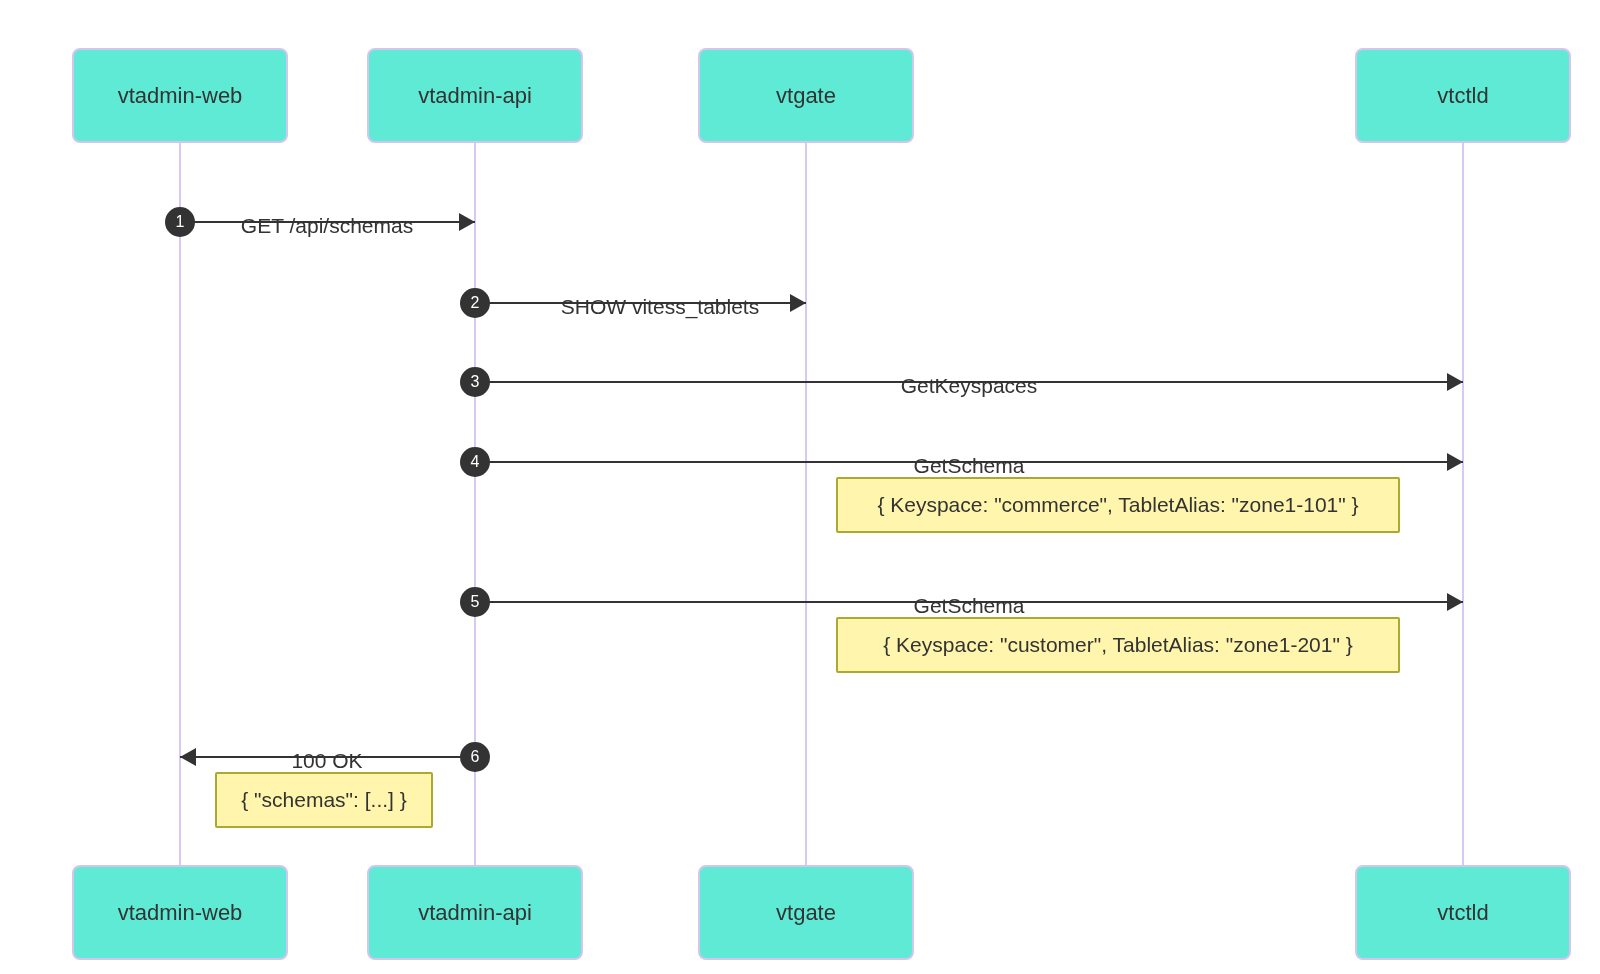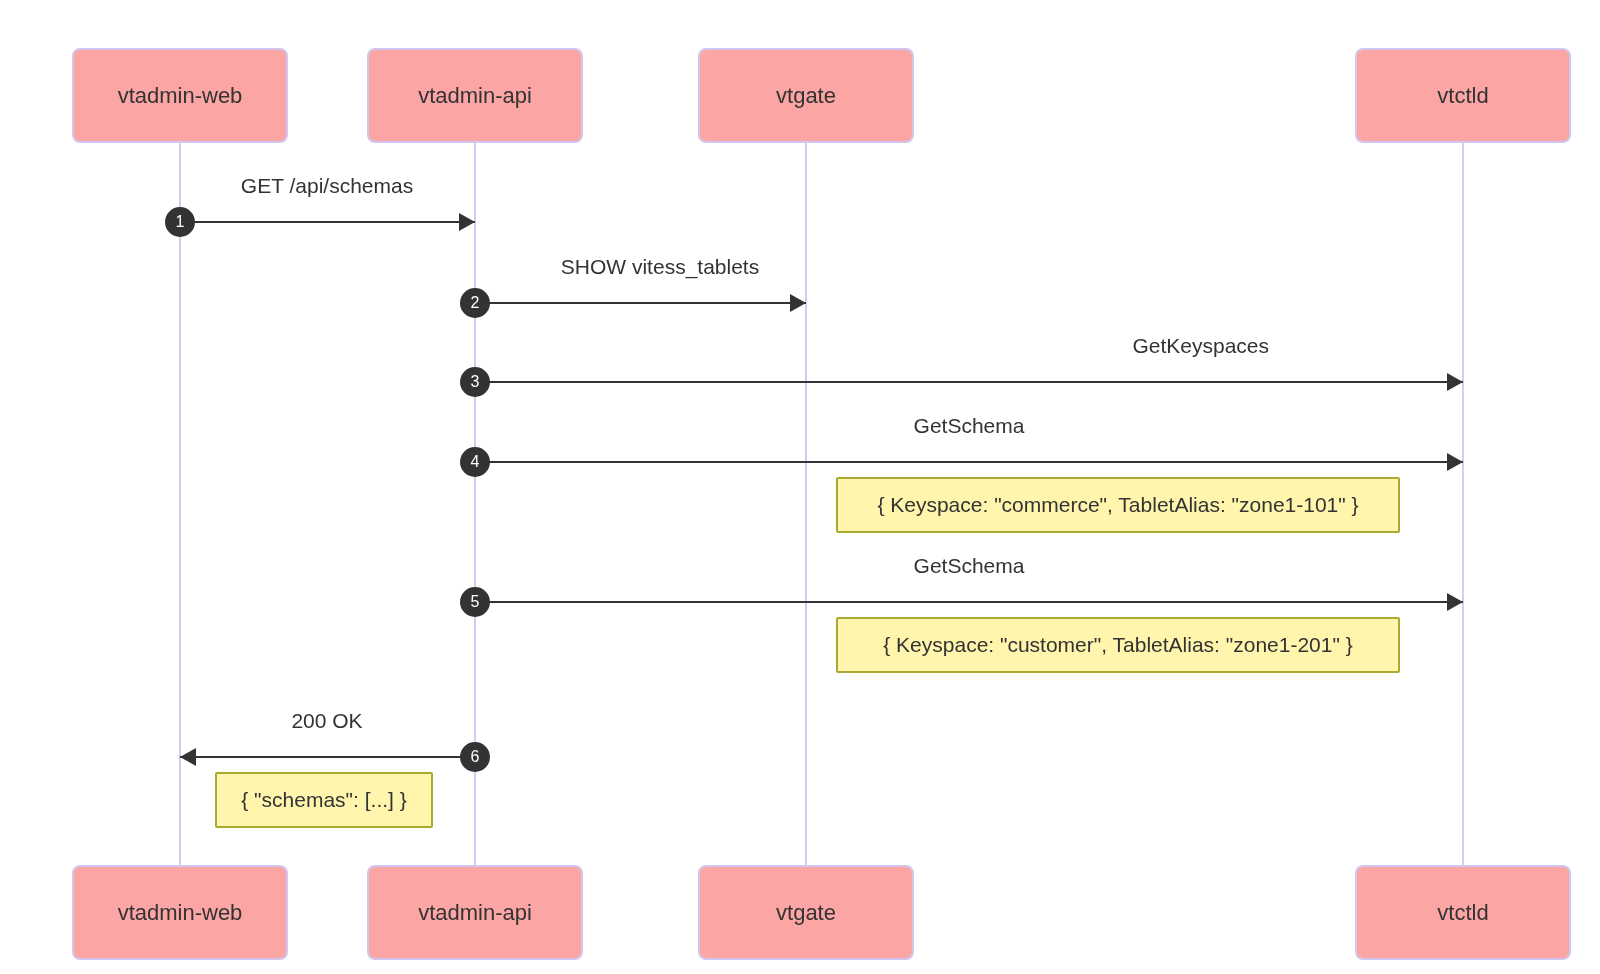--- a/index.html
+++ b/index.html
@@ -5,27 +5,27 @@
   html, body { margin:0; padding:0; background:#ffffff; }
   .stage {
     position:relative; width:1600px; height:974px; background:#ffffff;
     font-family:"Liberation Sans", sans-serif; color:#333333; overflow:hidden;
   }
   .lifeline {
     position:absolute; top:143px; height:722px; width:2px; background:#d7c9f1;
   }
   .actor {
     position:absolute; width:216px; height:95px; box-sizing:border-box;
-    background:#fca5a5; border:2px solid #d2c6ef; border-radius:8px;
+    background:#5eead4; border:2px solid #d2c6ef; border-radius:8px;
     display:flex; align-items:center; justify-content:center;
     font-size:22px; color:#333333;
   }
   .msg-label {
     position:absolute; width:600px; height:28px; line-height:28px;
-    text-align:center; font-size:21px; color:#333333; white-space:nowrap;
+    text-align:center; font-size:21px; color:#333333; white-space:nowrap;margin-top:40px;
   }
   .arrow { position:absolute; height:2px; background:#333333; }
   .head-r {
     position:absolute; right:0; top:-8px; width:0; height:0;
     border-left:16px solid #333333;
     border-top:9px solid transparent; border-bottom:9px solid transparent;
   }
   .head-l {
     position:absolute; left:0; top:-8px; width:0; height:0;
     border-right:16px solid #333333;
@@ -84,21 +84,21 @@
     <div class="head-r"></div>
   </div>
   <div class="seq" style="left:165px; top:207px;">1</div>
 
   <div class="msg-label" style="left:360px; top:253px;">SHOW vitess_tablets</div>
   <div class="arrow" style="left:475px; top:302px; width:331px;">
     <div class="head-r"></div>
   </div>
   <div class="seq" style="left:460px; top:288px;">2</div>
 
-  <div class="msg-label" style="left:669px; top:332px;text-align:right;">GetKeyspaces</div>
+  <div class="msg-label" style="left:669px; top:332px;">GetKeyspaces</div>
   <div class="arrow" style="left:475px; top:381px; width:988px;">
     <div class="head-r"></div>
   </div>
   <div class="seq" style="left:460px; top:367px;">3</div>
 
   <div class="msg-label" style="left:669px; top:412px;">GetSchema</div>
   <div class="arrow" style="left:475px; top:461px; width:988px;">
     <div class="head-r"></div>
   </div>
   <div class="seq" style="left:460px; top:447px;">4</div>
@@ -106,21 +106,21 @@
   <div class="note" style="left:836px; top:477px; width:564px;">{ Keyspace: "commerce", TabletAlias: "zone1-101" }</div>
 
   <div class="msg-label" style="left:669px; top:552px;">GetSchema</div>
   <div class="arrow" style="left:475px; top:601px; width:988px;">
     <div class="head-r"></div>
   </div>
   <div class="seq" style="left:460px; top:587px;">5</div>
 
   <div class="note" style="left:836px; top:617px; width:564px;">{ Keyspace: "customer", TabletAlias: "zone1-201" }</div>
 
-  <div class="msg-label" style="left:27px; top:707px;">200 OK</div>
+  <div class="msg-label" style="left:27px; top:707px;">100 OK</div>
   <div class="arrow" style="left:180px; top:756px; width:295px;">
     <div class="head-l"></div>
   </div>
   <div class="seq" style="left:460px; top:742px;">6</div>
 
   <div class="note" style="left:215px; top:772px; width:218px;">{ "schemas": [...] }</div>
 
 </div>
 
 </body></html>

